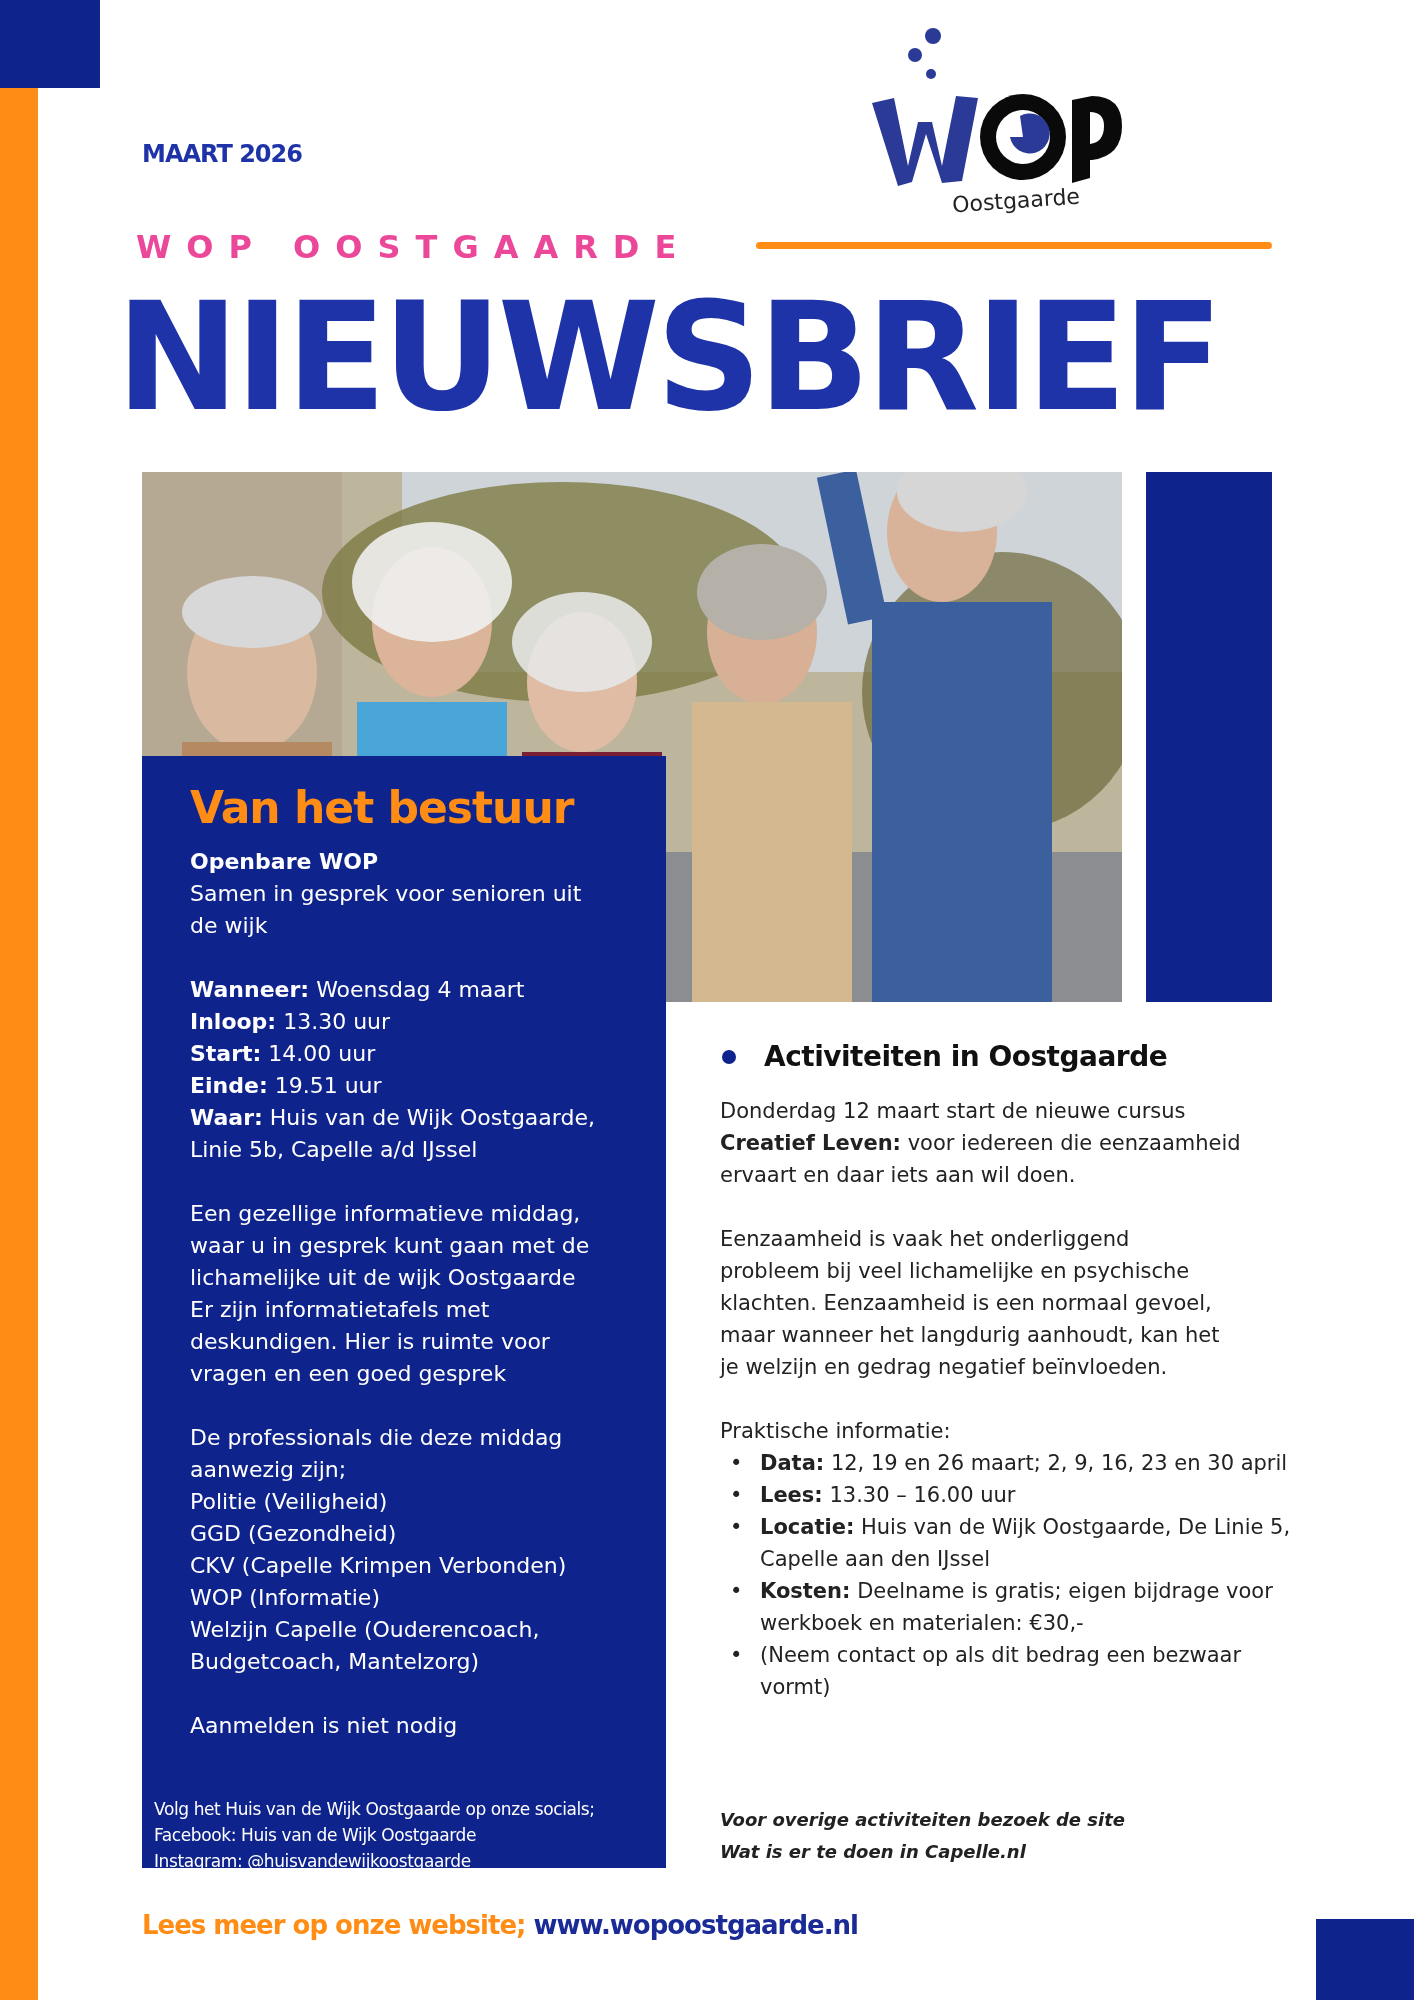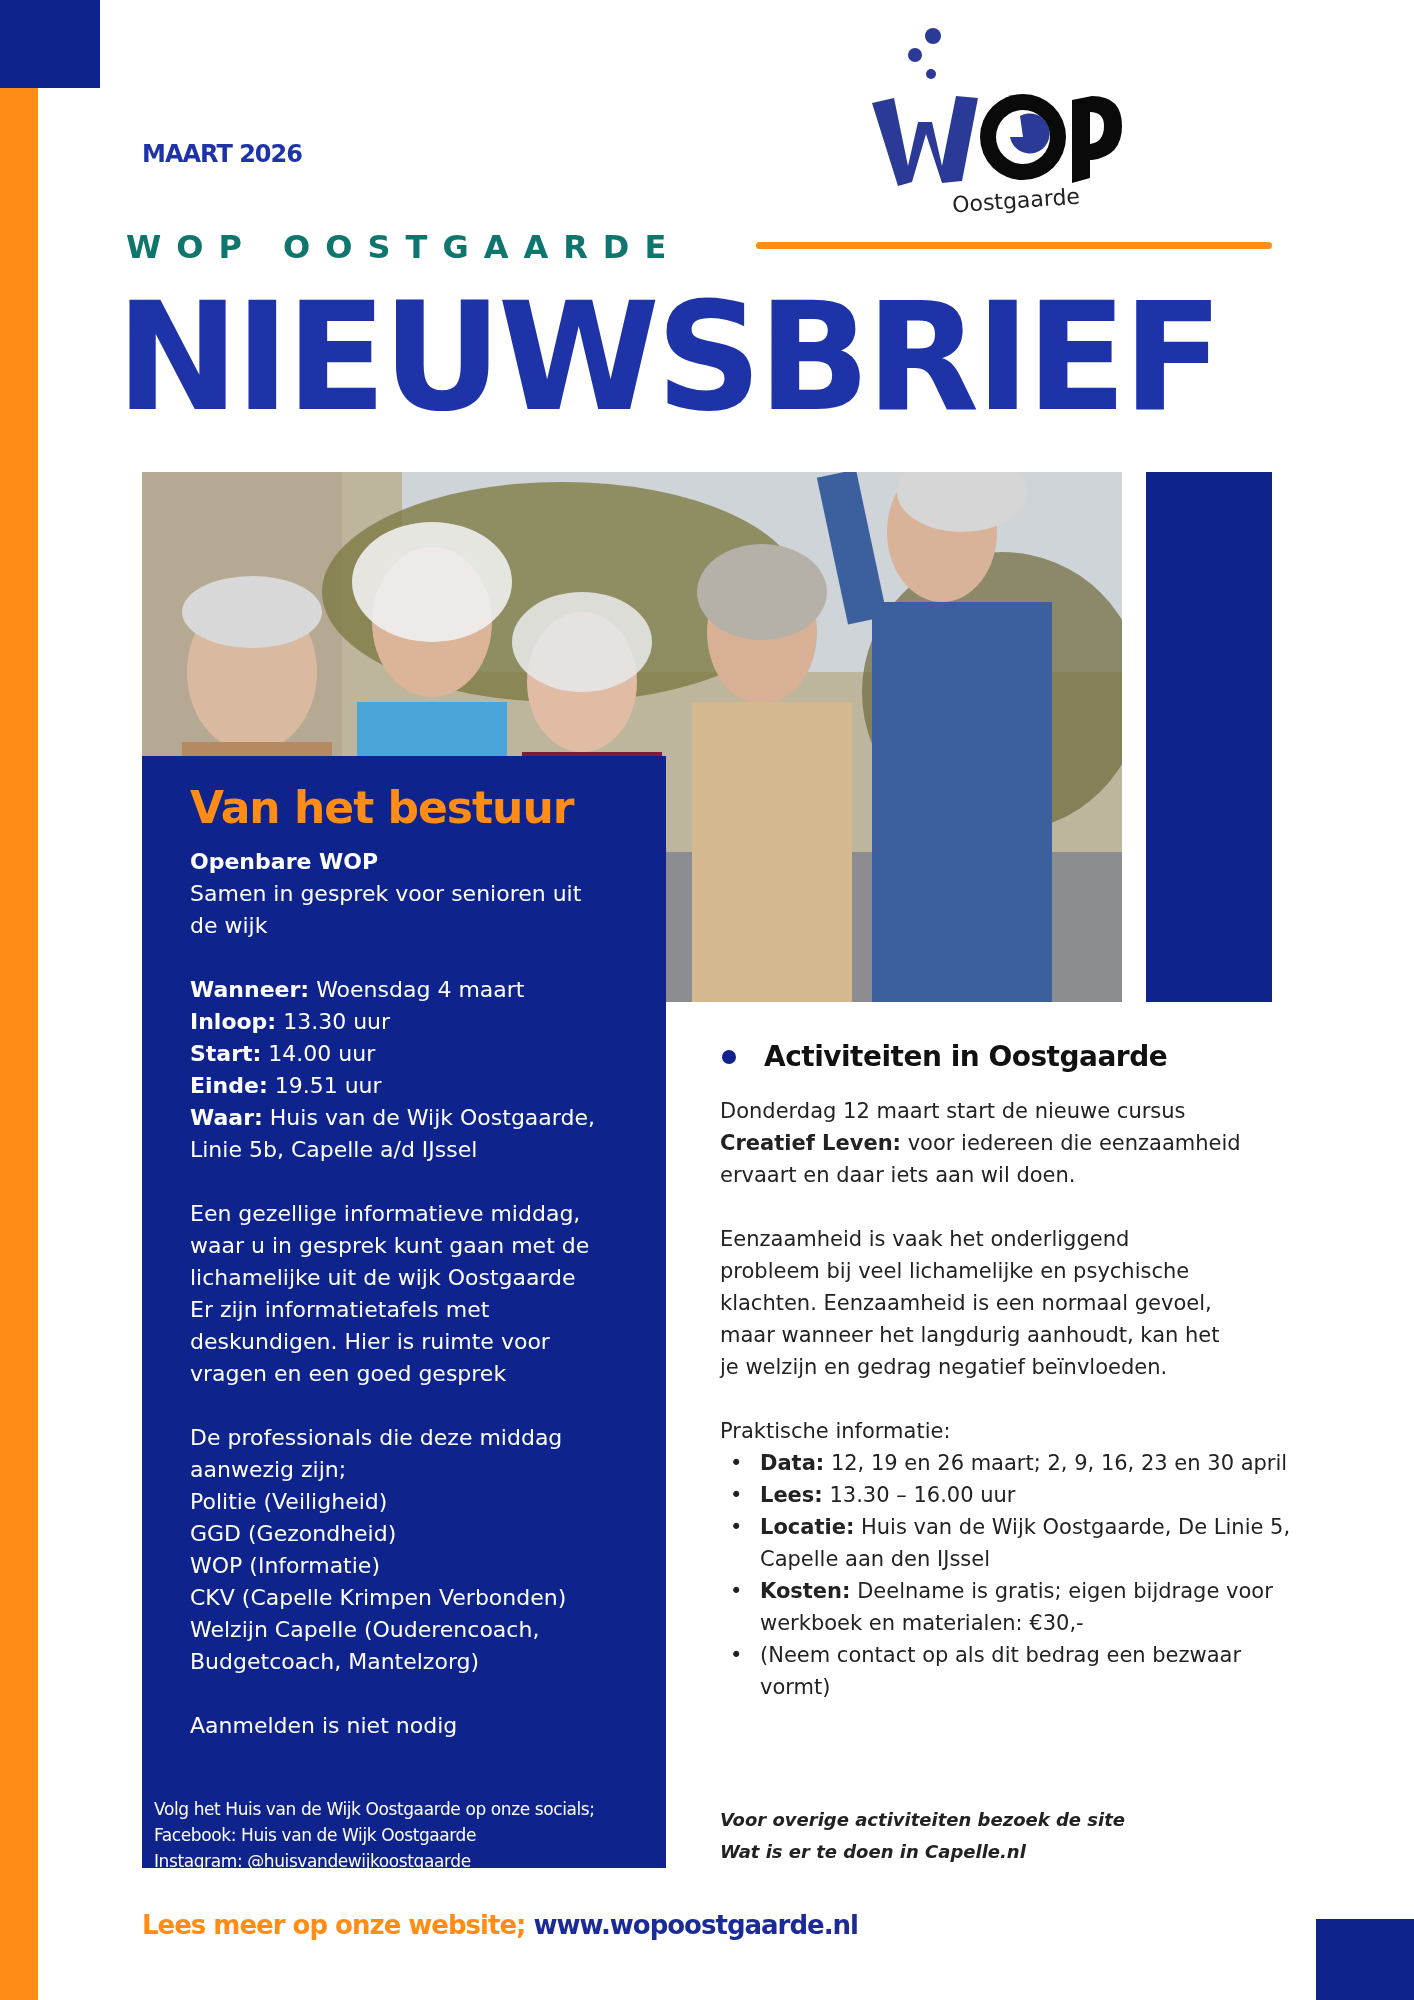--- a/index.html
+++ b/index.html
@@ -4,21 +4,21 @@
 <style>
   * { margin: 0; padding: 0; box-sizing: border-box; }
   html, body { width: 1414px; height: 2000px; background: #ffffff; overflow: hidden; }
   body { position: relative; font-family: "DejaVu Sans", sans-serif; color: #222; }
 
   .corner-tl { position: absolute; left: 0; top: 0; width: 100px; height: 88px; background: #0f238c; }
   .orange-bar { position: absolute; left: 0; top: 88px; width: 38px; height: 1912px; background: #ff8c14; }
   .corner-br { position: absolute; left: 1316px; top: 1919px; width: 98px; height: 81px; background: #0f238c; }
 
   .issue-date { position: absolute; left: 142px; top: 140px; font-size: 24px; font-weight: bold; color: #1e33a8; letter-spacing: -1px; }
-  .org-name { position: absolute; left: 126px; top: 228px; font-size: 32px; font-weight: bold; color: #0f766e; letter-spacing: 15px; }
+  .org-name { position: absolute; left: 136px; top: 228px; font-size: 32px; font-weight: bold; color: #ec4899; letter-spacing: 15px; }
   .orange-rule { position: absolute; left: 756px; top: 242px; width: 516px; height: 7px; background: #ff8c14; border-radius: 4px; }
 
   .logo { position: absolute; left: 860px; top: 26px; width: 270px; height: 200px; }
   .logo-sub { position: absolute; left: 952px; top: 188px; font-size: 22px; color: #222; transform: rotate(-4deg); font-family: "DejaVu Sans", sans-serif; }
 
   .title { position: absolute; left: 116px; top: 282px; font-size: 150px; font-weight: bold; color: #1e33a8; letter-spacing: -4px; line-height: 1; transform: scaleX(0.98); transform-origin: left; }
 
   .photo { position: absolute; left: 142px; top: 472px; width: 980px; height: 530px; overflow: hidden; background: linear-gradient(180deg, #c9c2a8 0%, #8b8a66 30%, #6d6a52 60%, #8e8e8e 100%); }
   .right-bar { position: absolute; left: 1146px; top: 472px; width: 126px; height: 530px; background: #0f238c; }
 
@@ -119,22 +119,22 @@
   <div class="p">waar u in gesprek kunt gaan met de</div>
   <div class="p">lichamelijke uit de wijk Oostgaarde</div>
   <div class="p">Er zijn informatietafels met</div>
   <div class="p">deskundigen. Hier is ruimte voor</div>
   <div class="p">vragen en een goed gesprek</div>
   <div class="gap"></div>
   <div class="p">De professionals die deze middag</div>
   <div class="p">aanwezig zijn;</div>
   <div class="p">Politie (Veiligheid)</div>
   <div class="p">GGD (Gezondheid)</div>
+  <div class="p">CKV (Capelle Krimpen Verbonden)</div>
   <div class="p">WOP (Informatie)</div>
-  <div class="p">CKV (Capelle Krimpen Verbonden)</div>
   <div class="p">Welzijn Capelle (Ouderencoach,</div>
   <div class="p">Budgetcoach, Mantelzorg)</div>
   <div class="gap"></div>
   <div class="p">Aanmelden is niet nodig</div>
 </div>
 
 <div class="socials">
   <div>Volg het Huis van de Wijk Oostgaarde op onze socials;</div>
   <div>Facebook: Huis van de Wijk Oostgaarde</div>
   <div>Instagram:  @huisvandewijkoostgaarde</div>

